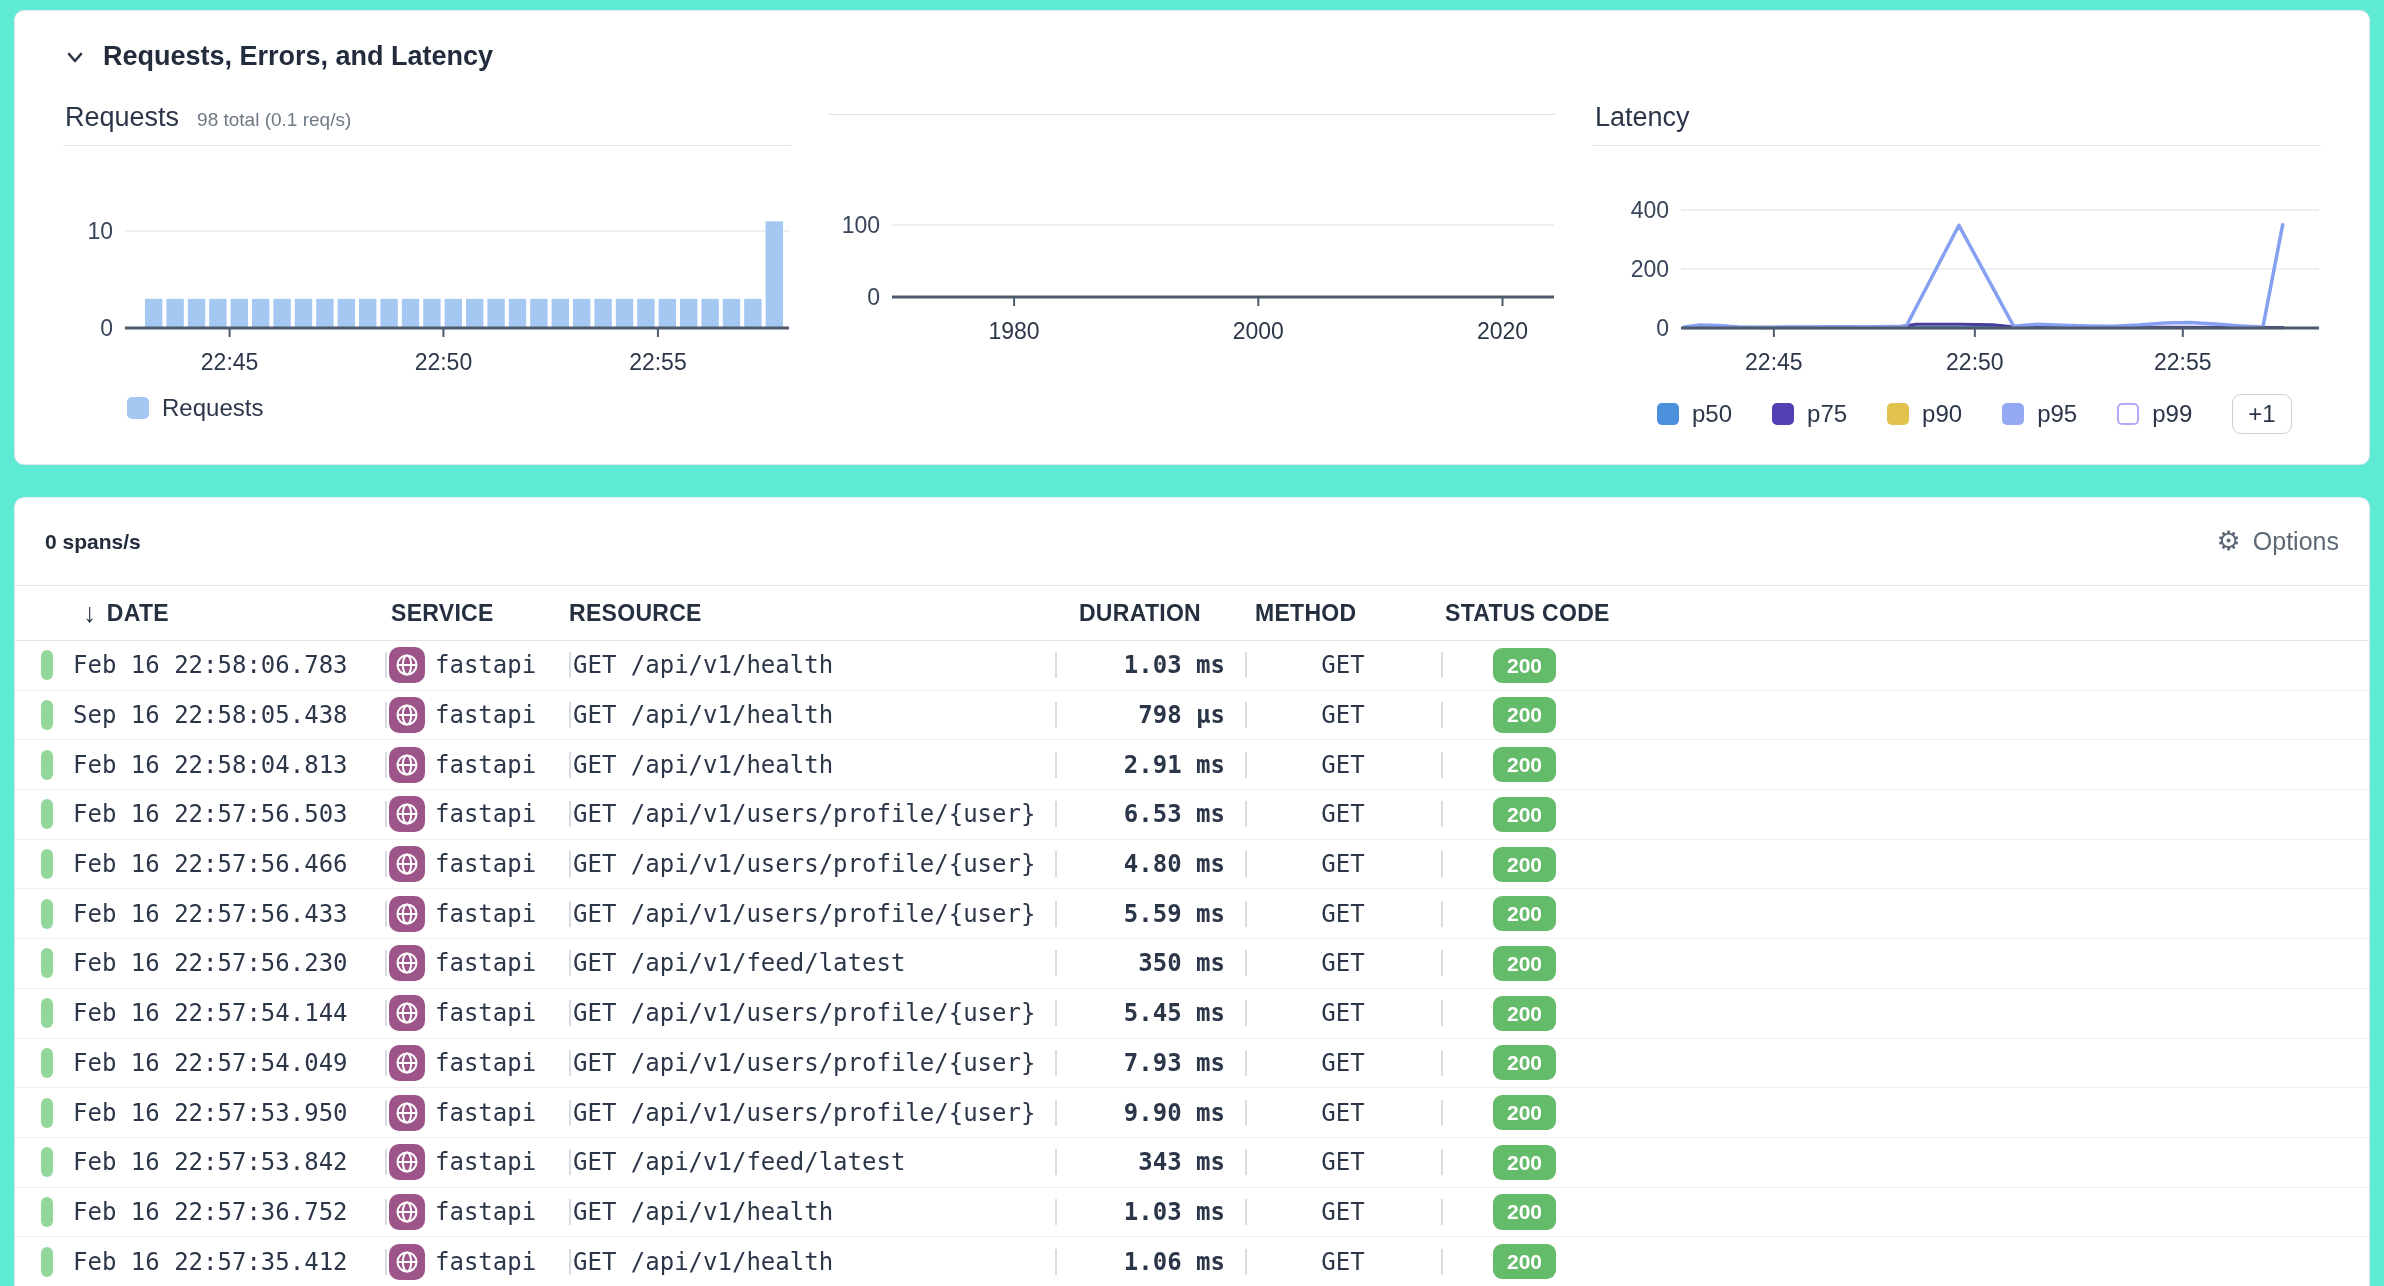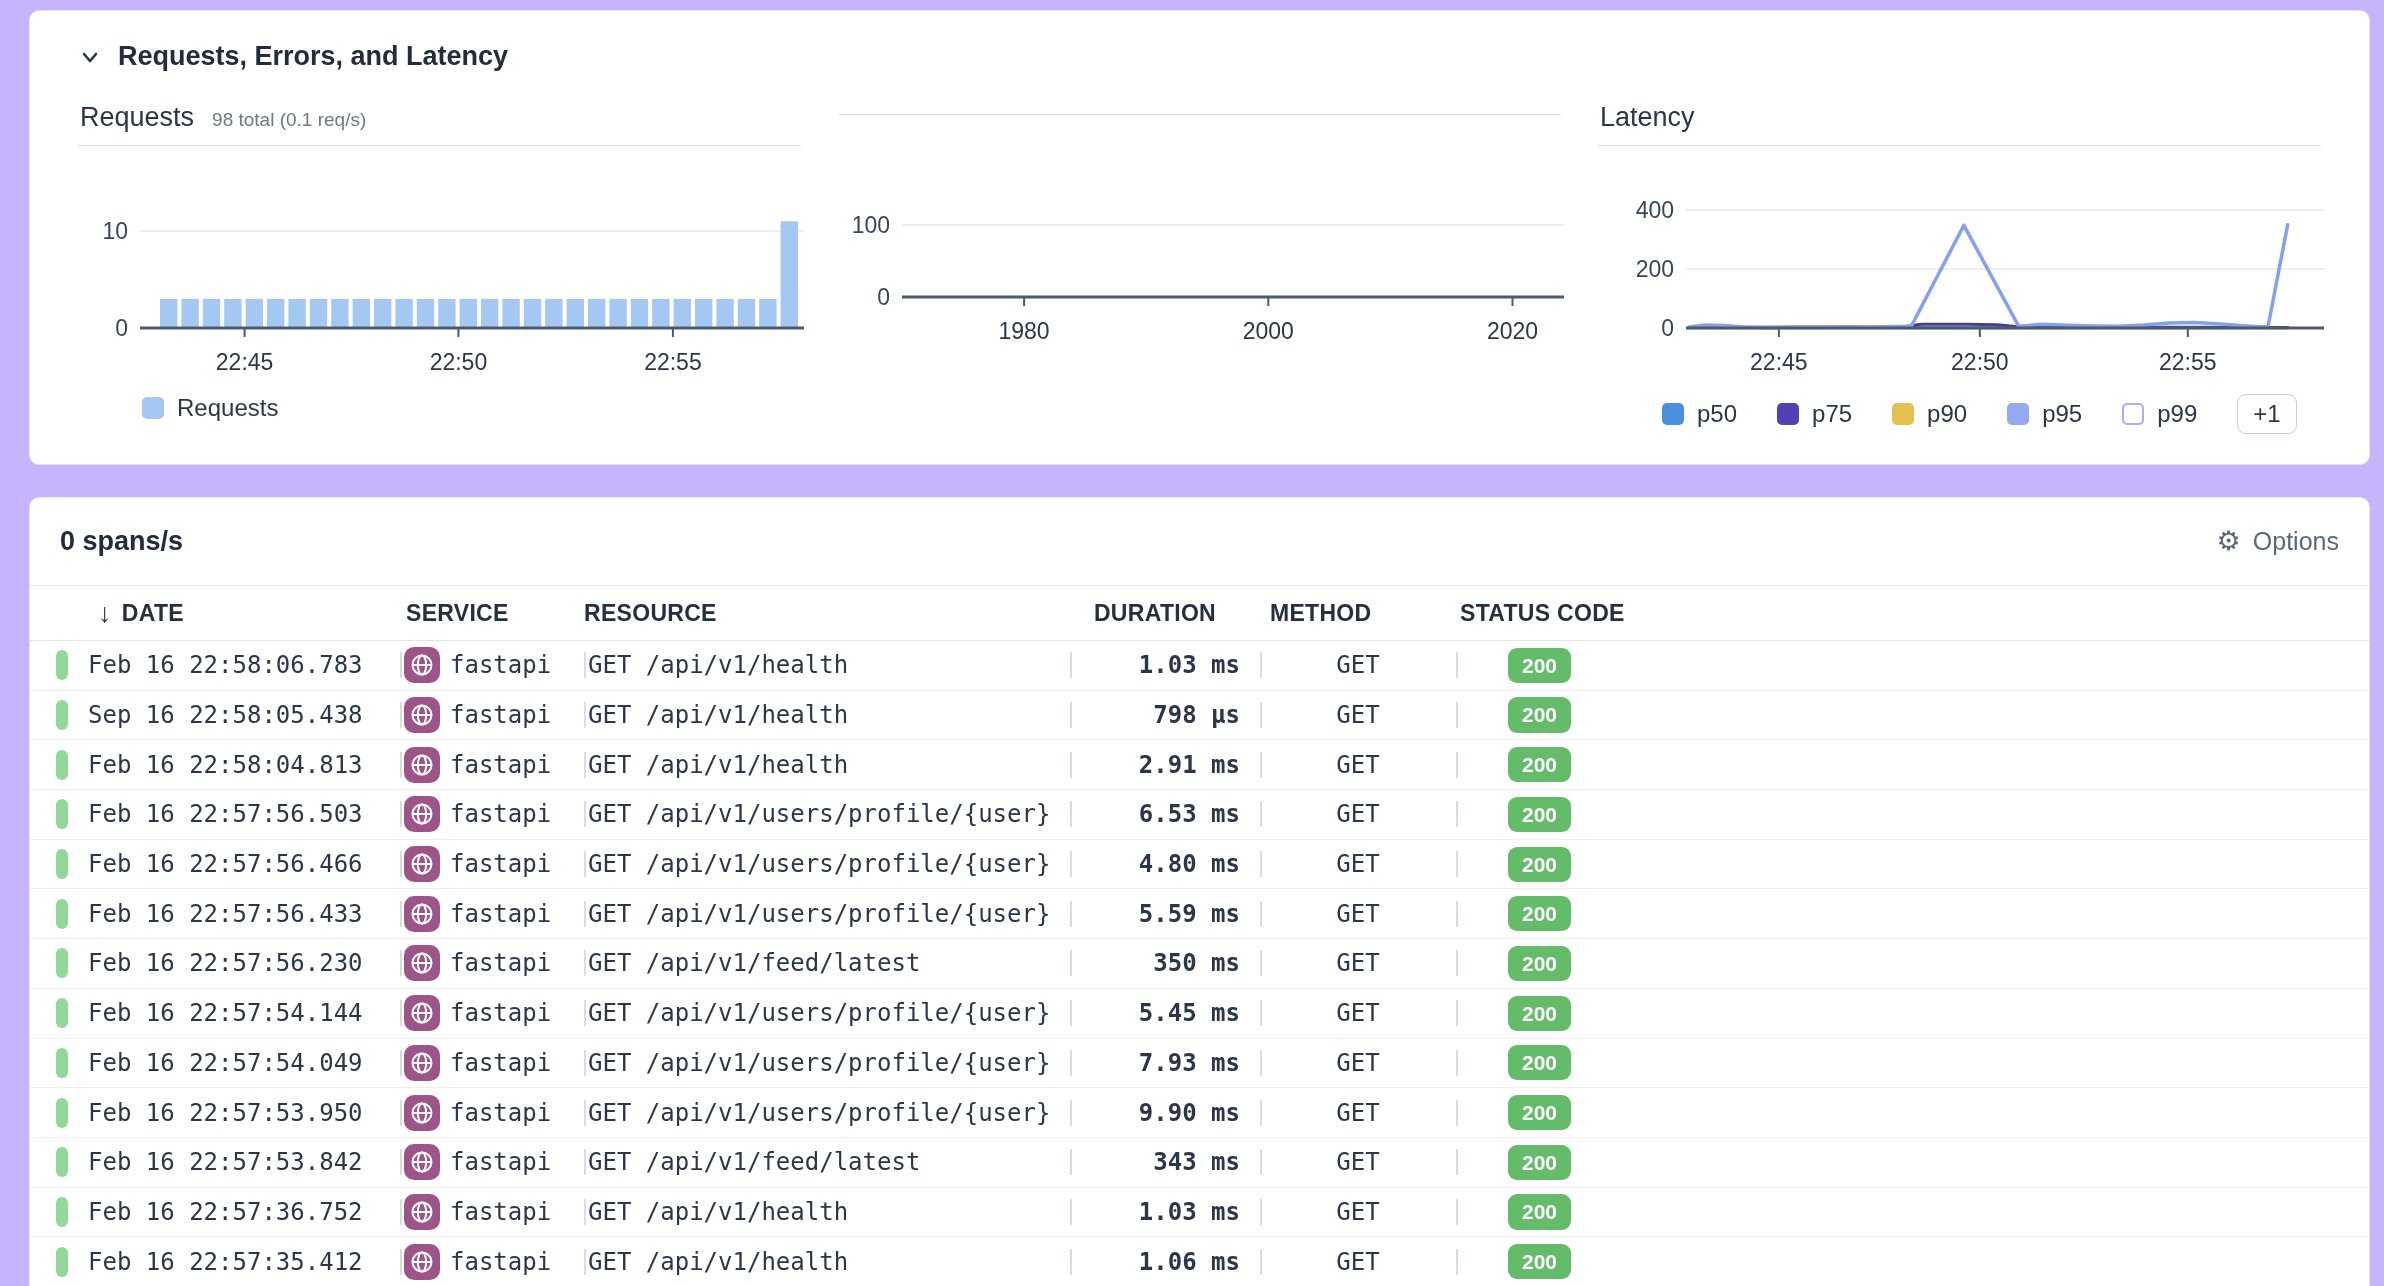--- a/index.html
+++ b/index.html
@@ -1,18 +1,18 @@
 <!DOCTYPE html>
 <html><head>
 <meta charset="utf-8">
 <style>
   * { box-sizing: border-box; margin: 0; padding: 0; }
   html,body { background:#ffffff; }
   body { font-family:"Liberation Sans", sans-serif; color:#2c3649; }
-  #page { width:2384px; height:1286px; overflow:hidden; position:relative; background:#c4b5fd;padding-left:15px; }
+  #page { width:2384px; height:1286px; overflow:hidden; position:relative; background:#5eead4; }
 
   .panel { border:1.5px solid #e4e7ec; border-radius:10px; background:#fff; margin:0 14px; }
   #panel-rel { margin-top:10px; height:455px; padding:30px 48px 0 48px; }
 
   .sec-head { display:flex; align-items:center; gap:16px; cursor:pointer; }
   .sec-head svg { display:block; }
   .sec-title { font-size:27px; font-weight:700; color:#222c3c; }
 
   .charts-row { display:flex; gap:37px; margin-top:30px; }
   .chart-col { flex:1 1 0; min-width:0; }
@@ -26,21 +26,21 @@
 
   .legend-row { display:flex; align-items:center; gap:40px; margin:20px 0 0 64px; padding-right:46px; }
   .lg-item { display:inline-flex; align-items:center; gap:13px; font-size:24px; color:#2c3649; cursor:pointer; }
   .lg-item .sw { width:22px; height:22px; border-radius:5px; display:inline-block; }
   .more-btn { margin-left:auto; font-size:24px; color:#2c3649; background:#fff;
               border:1.5px solid #c9cedb; border-radius:9px; padding:5px 15px; cursor:pointer; }
 
   #panel-spans { margin-top:32px; height:810px; }
   .spans-titlebar { height:88px; display:flex; align-items:center; justify-content:space-between;
                     padding:0 30px; border-bottom:1.5px solid #e2e4e9; }
-  .spans-title { font-size:27px; font-weight:700; color:#222c3c; }
+  .spans-title { font-size:21px; font-weight:700; color:#222c3c; }
   .options { display:flex; align-items:center; gap:12px; color:#5d6876; font-size:25px; cursor:pointer; }
   .gear { font-size:27px; line-height:1; color:#5d6876; }
 
   .span-grid { display:grid; grid-template-columns:58px 312px 184px 486px 190px 196px 1fr; align-items:center; }
   .thead { height:55px; border-bottom:1.5px solid #e2e4e9; }
   .th { font-size:23px; font-weight:700; color:#252f3f; letter-spacing:.3px; }
   .th-date { display:flex; align-items:center; gap:10px; padding-left:10px; }
   .sort-arrow { font-size:27px; font-weight:400; color:#2c3649; }
   .th-svc { padding-left:6px; }
   .th-dur { text-align:center; padding-right:20px; }

